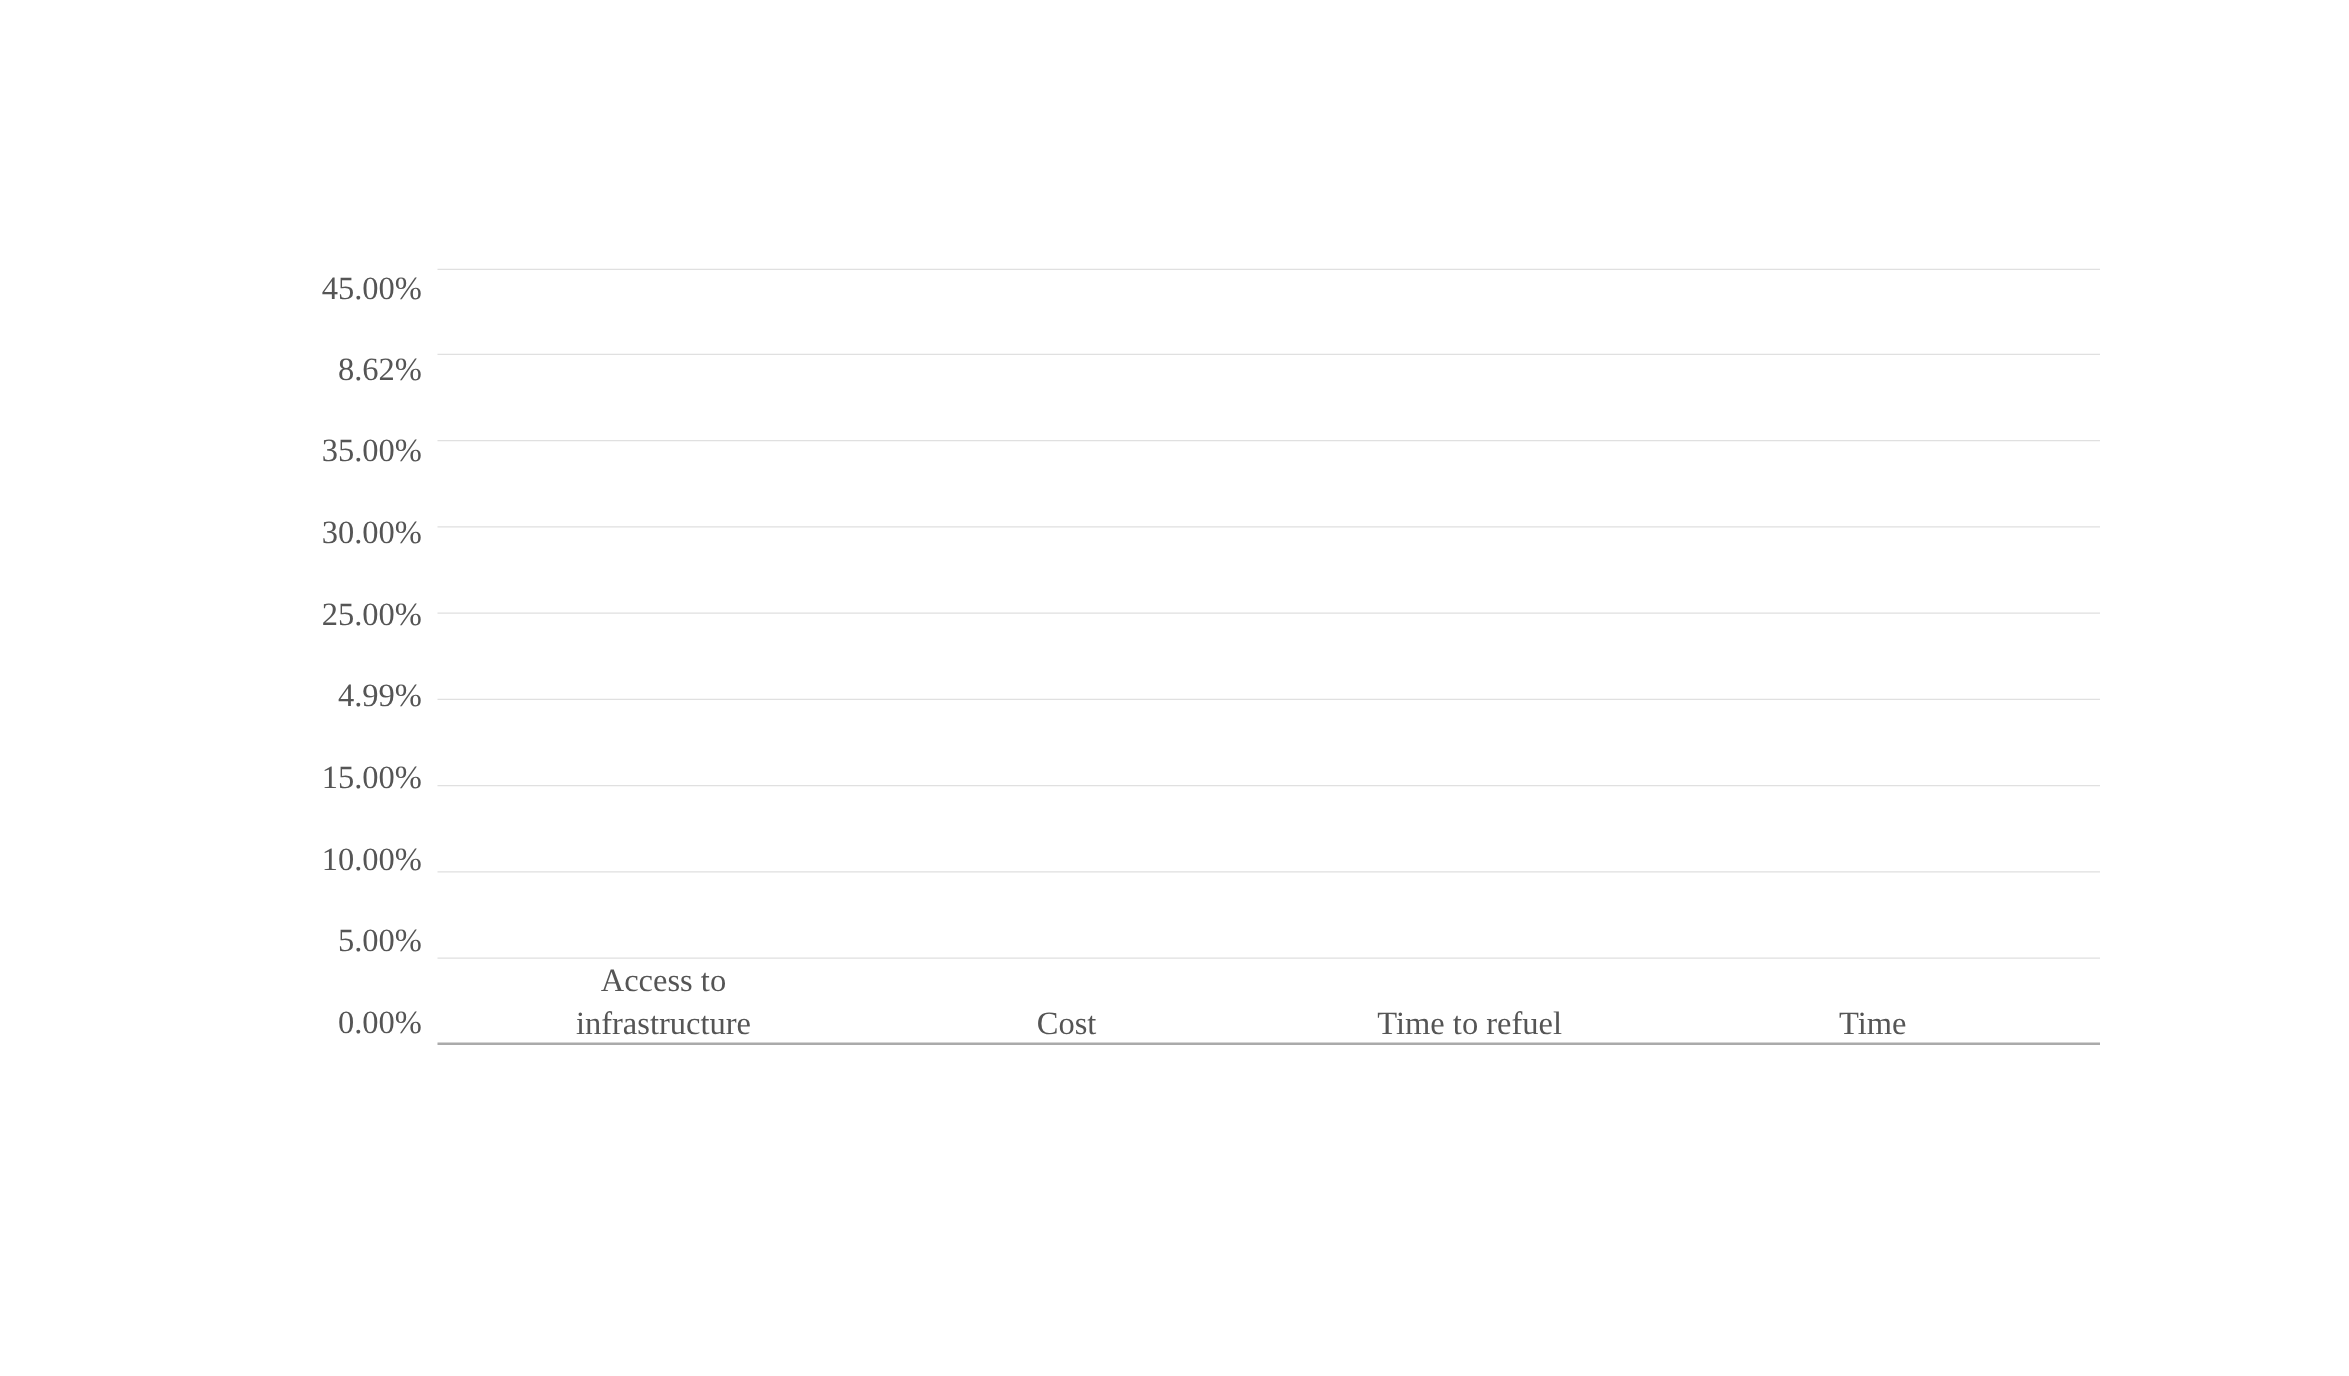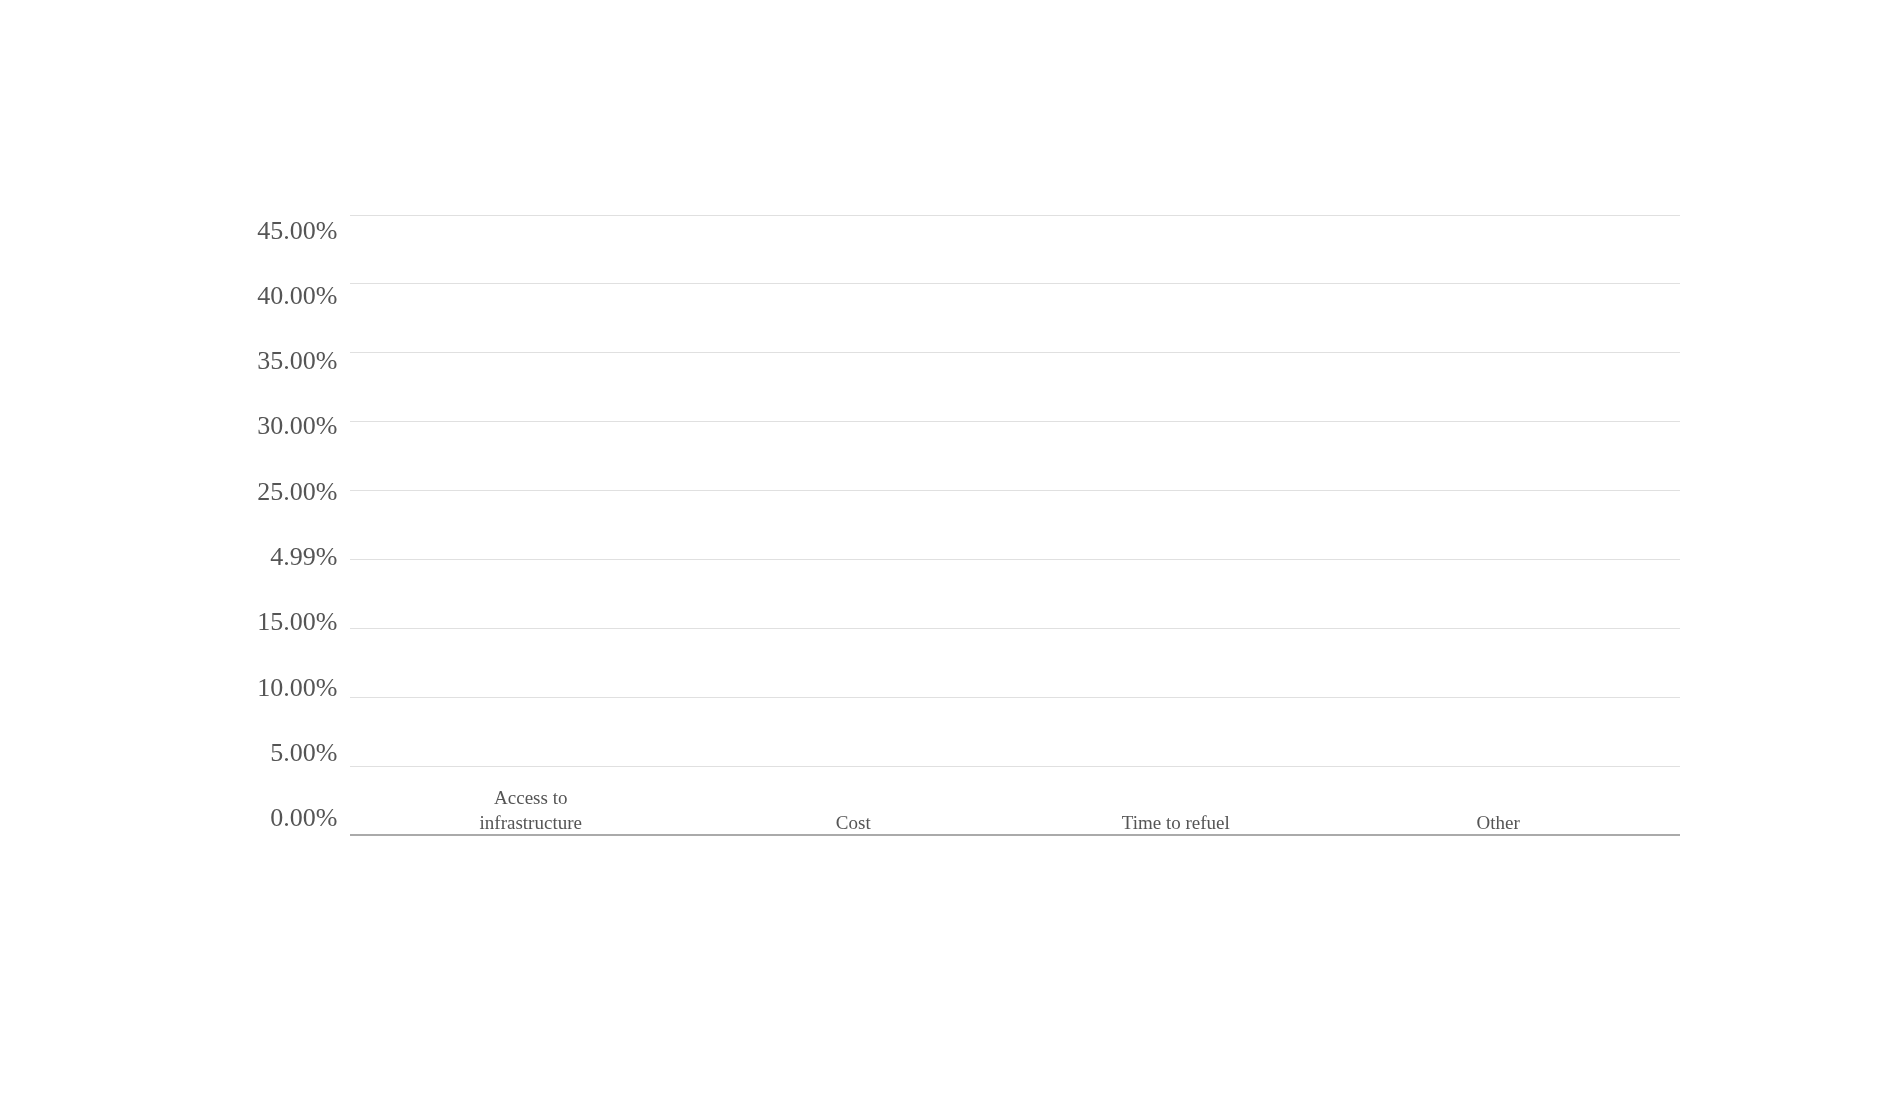--- a/index.html
+++ b/index.html
@@ -95,38 +95,38 @@
       align-items: center;
       width: 180px;
     }
     .bar {
       background: #ee0000;
       width: 140px;
     }
     .bar-label {
       margin-top: 16px;
       text-align: center;
-      font-size: 19px;
+      font-size: 26px;
       color: #555;
       line-height: 1.3;
     }
   </style>
 </head>
 <body>
 
 <div class="chart-container">
   <div class="chart-title">
     <span></span><br>
     <span></span>
   </div>
 
   <div class="chart-area">
     <div class="y-axis" id="y-axis">
         <div class="y-label">45.00%</div>
-        <div class="y-label">40.00%</div>
+        <div class="y-label">8.62%</div>
         <div class="y-label">35.00%</div>
         <div class="y-label">30.00%</div>
         <div class="y-label">25.00%</div>
         <div class="y-label">4.99%</div>
         <div class="y-label">15.00%</div>
         <div class="y-label">10.00%</div>
         <div class="y-label">5.00%</div>
         <div class="y-label">0.00%</div>
       </div>
     <div class="bars-and-grid">
@@ -150,18 +150,18 @@
           <div class="bar-group">
             <div class="bar" style="height: 92.2222%; background: rgb(238, 0, 0);"></div>
             <div class="bar-label">Cost</div>
           </div>
           <div class="bar-group">
             <div class="bar" style="height: 5.55556%; background: rgb(238, 0, 0);"></div>
             <div class="bar-label">Time to refuel</div>
           </div>
           <div class="bar-group">
             <div class="bar" style="height: 17.7778%; background: rgb(238, 0, 0);"></div>
-            <div class="bar-label">Other</div>
+            <div class="bar-label">Time</div>
           </div>
         </div>
     </div>
   </div>
 </div>
 
 </body></html>

